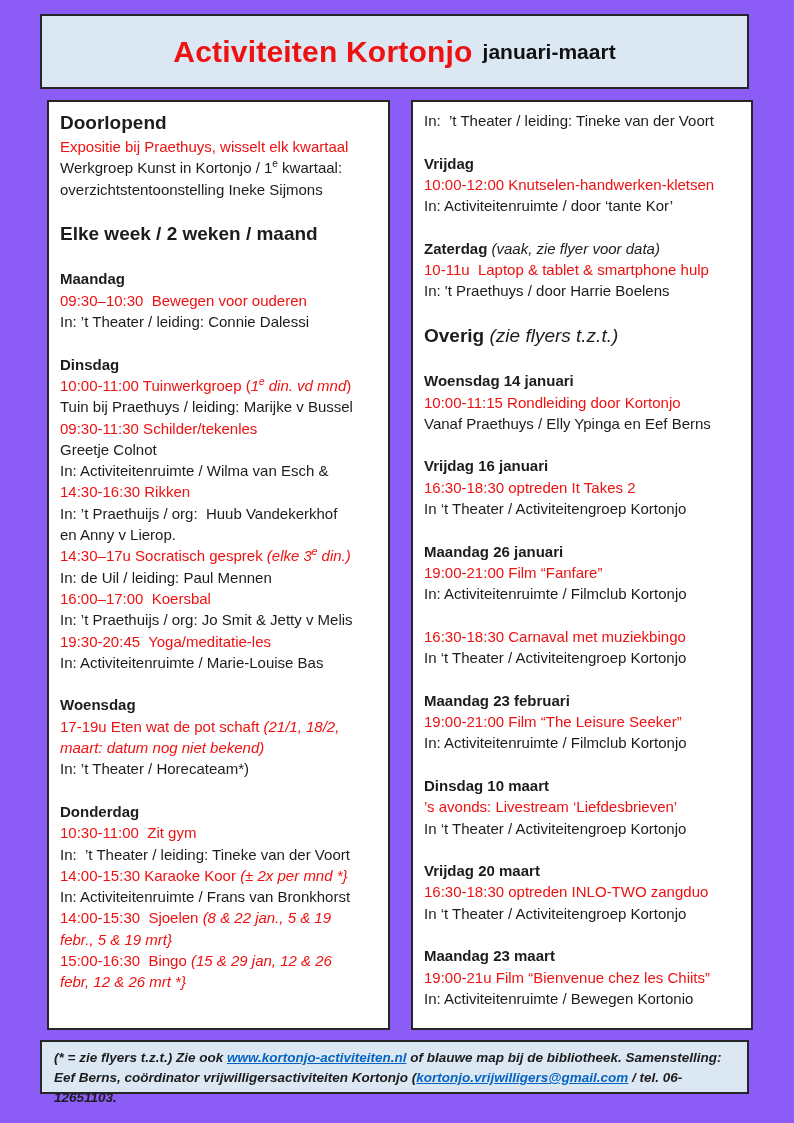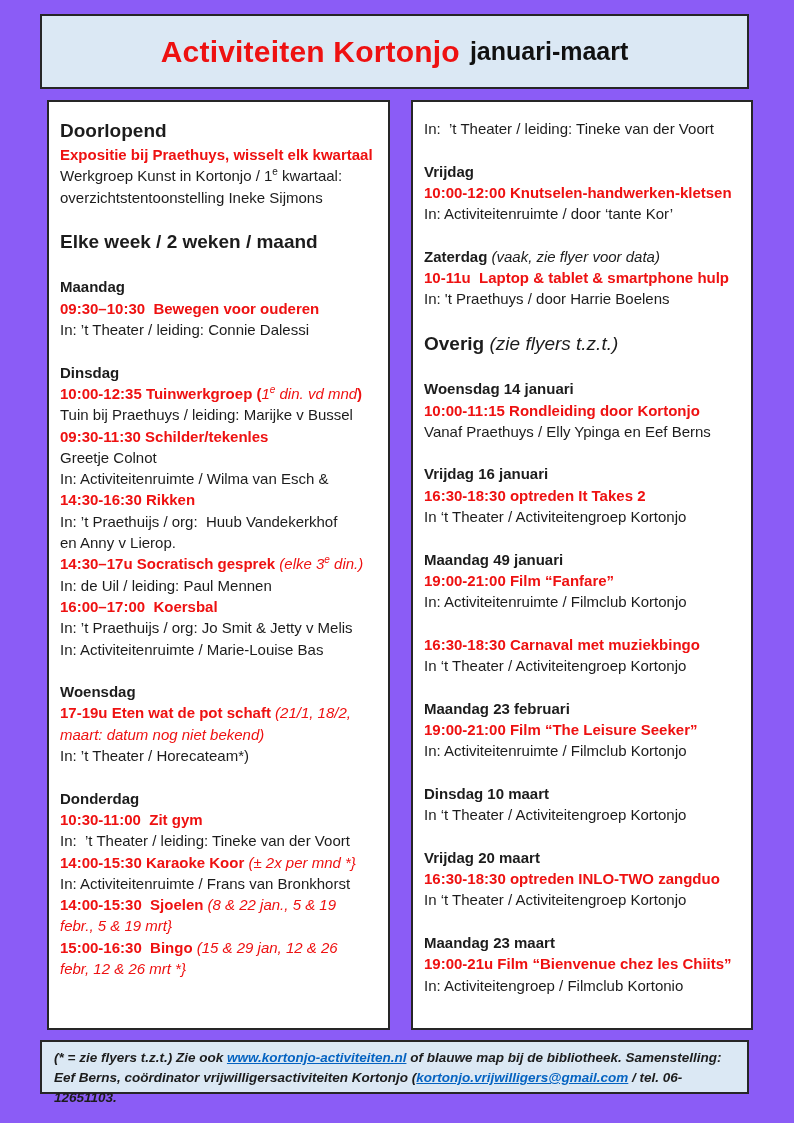--- a/index.html
+++ b/index.html
@@ -6,33 +6,33 @@
     --red:#ee1111; --panel:#dbe8f4; --link:#0563c1; --border:#262626; --text:#1c1c1c;
   }
   html,body{margin:0;padding:0;background:#fff;}
   .page{position:relative;width:794px;height:1123px;background:#8b5cf6;
         font-family:"Liberation Sans",sans-serif;color:var(--text);overflow:hidden;}
 
   .header-box{position:absolute;left:40px;top:14px;width:709px;height:75px;
         background:var(--panel);border:2px solid var(--border);box-sizing:border-box;
         display:flex;align-items:center;justify-content:center;}
   .title-red{color:var(--red);font-weight:bold;font-size:30px;letter-spacing:0.2px;}
-  .title-black{color:#111;font-weight:bold;font-size:25px;margin-left:10px;}
+  .title-black{color:#111;font-weight:bold;font-size:21px;margin-left:10px;}
 
   .col{position:absolute;top:100px;height:930px;border:2px solid var(--border);
-       box-sizing:border-box;background:#fff;padding:16px 4px 0 11px;}
+       box-sizing:border-box;background:#fff;padding:8px 4px 0 11px;}
   .col-left{left:47px;width:343px;}
   .col-right{left:411px;width:342px;}
 
   .line{white-space:pre;font-size:15px;height:21.3px;line-height:21.3px;}
   .hline{font-size:19px;height:26px;line-height:26px;}
 
   .s-n{color:var(--text);}
   .s-b{color:var(--text);font-weight:bold;}
-  .s-r{color:var(--red);font-weight:bold;}
+  .s-r{color:var(--red);font-weight:normal;}
   .s-ri{color:var(--red);font-style:italic;}
   .s-i{color:var(--text);font-style:italic;}
   .s-h{color:var(--text);font-weight:bold;}
   .s-hi{color:var(--text);font-style:italic;text-align:right;}
   sup{font-size:10px;line-height:0;}
   sup.s-sup{color:var(--text);}
   sup.s-risup{color:var(--red);font-style:italic;}
 
   .footer-box{position:absolute;left:40px;top:1040px;width:709px;height:54px;
         background:var(--panel);border:2px solid var(--border);box-sizing:border-box;
@@ -57,32 +57,33 @@
       <div class="line"><span class="s-n">Werkgroep Kunst in Kortonjo / 1</span><sup class="s-sup">e</sup><span class="s-n"> kwartaal:</span></div>
       <div class="line"><span class="s-n">overzichtstentoonstelling Ineke Sijmons</span></div>
       <div class="line">&nbsp;</div>
       <div class="line hline"><span class="s-h">Elke week / 2 weken / maand</span></div>
       <div class="line">&nbsp;</div>
       <div class="line"><span class="s-b">Maandag</span></div>
       <div class="line"><span class="s-r">09:30–10:30  Bewegen voor ouderen</span></div>
       <div class="line"><span class="s-n">In: ’t Theater / leiding: Connie Dalessi</span></div>
       <div class="line">&nbsp;</div>
       <div class="line"><span class="s-b">Dinsdag</span></div>
-      <div class="line"><span class="s-r">10:00-12:35 Tuinwerkgroep (</span><span class="s-ri">1</span><sup class="s-risup">e</sup><span class="s-ri"> din. vd mnd</span><span class="s-r">)</span></div>
+      <div class="line"><span class="s-r">10:00-11:00 Tuinwerkgroep (</span><span class="s-ri">1</span><sup class="s-risup">e</sup><span class="s-ri"> din. vd mnd</span><span class="s-r">)</span></div>
       <div class="line"><span class="s-n">Tuin bij Praethuys / leiding: Marijke v Bussel</span></div>
       <div class="line"><span class="s-r">09:30-11:30 Schilder/tekenles</span></div>
       <div class="line"><span class="s-n">Greetje Colnot</span></div>
       <div class="line"><span class="s-n">In: Activiteitenruimte / Wilma van Esch &amp;</span></div>
       <div class="line"><span class="s-r">14:30-16:30 Rikken</span></div>
       <div class="line"><span class="s-n">In: ’t Praethuijs / org:  Huub Vandekerkhof</span></div>
       <div class="line"><span class="s-n">en Anny v Lierop.</span></div>
       <div class="line"><span class="s-r">14:30–17u Socratisch gesprek </span><span class="s-ri">(elke 3</span><sup class="s-risup">e</sup><span class="s-ri"> din.)</span></div>
       <div class="line"><span class="s-n">In: de Uil / leiding: Paul Mennen</span></div>
       <div class="line"><span class="s-r">16:00–17:00  Koersbal</span></div>
       <div class="line"><span class="s-n">In: ’t Praethuijs / org: Jo Smit &amp; Jetty v Melis</span></div>
+      <div class="line"><span class="s-r">19:30-20:45  Yoga/meditatie-les</span></div>
       <div class="line"><span class="s-n">In: Activiteitenruimte / Marie-Louise Bas</span></div>
       <div class="line">&nbsp;</div>
       <div class="line"><span class="s-b">Woensdag</span></div>
       <div class="line"><span class="s-r">17-19u Eten wat de pot schaft </span><span class="s-ri">(21/1, 18/2,</span></div>
       <div class="line"><span class="s-ri">maart: datum nog niet bekend)</span></div>
       <div class="line"><span class="s-n">In: ’t Theater / Horecateam*)</span></div>
       <div class="line">&nbsp;</div>
       <div class="line"><span class="s-b">Donderdag</span></div>
       <div class="line"><span class="s-r">10:30-11:00  Zit gym</span></div>
       <div class="line"><span class="s-n">In:  ’t Theater / leiding: Tineke van der Voort</span></div>
@@ -108,38 +109,39 @@
       <div class="line hline"><span class="s-h">Overig </span><span class="s-hi">(zie flyers t.z.t.)</span></div>
       <div class="line">&nbsp;</div>
       <div class="line"><span class="s-b">Woensdag 14 januari</span></div>
       <div class="line"><span class="s-r">10:00-11:15 Rondleiding door Kortonjo</span></div>
       <div class="line"><span class="s-n">Vanaf Praethuys / Elly Ypinga en Eef Berns</span></div>
       <div class="line">&nbsp;</div>
       <div class="line"><span class="s-b">Vrijdag 16 januari</span></div>
       <div class="line"><span class="s-r">16:30-18:30 optreden It Takes 2</span></div>
       <div class="line"><span class="s-n">In ‘t Theater / Activiteitengroep Kortonjo</span></div>
       <div class="line">&nbsp;</div>
-      <div class="line"><span class="s-b">Maandag 49 januari</span></div>
+      <div class="line"><span class="s-b">Maandag 26 januari</span></div>
       <div class="line"><span class="s-r">19:00-21:00 Film “Fanfare”</span></div>
       <div class="line"><span class="s-n">In: Activiteitenruimte / Filmclub Kortonjo</span></div>
       <div class="line">&nbsp;</div>
       <div class="line"><span class="s-r">16:30-18:30 Carnaval met muziekbingo</span></div>
       <div class="line"><span class="s-n">In ‘t Theater / Activiteitengroep Kortonjo</span></div>
       <div class="line">&nbsp;</div>
       <div class="line"><span class="s-b">Maandag 23 februari</span></div>
       <div class="line"><span class="s-r">19:00-21:00 Film “The Leisure Seeker”</span></div>
       <div class="line"><span class="s-n">In: Activiteitenruimte / Filmclub Kortonjo</span></div>
       <div class="line">&nbsp;</div>
       <div class="line"><span class="s-b">Dinsdag 10 maart</span></div>
+      <div class="line"><span class="s-r">’s avonds: Livestream ‘Liefdesbrieven’</span></div>
       <div class="line"><span class="s-n">In ‘t Theater / Activiteitengroep Kortonjo</span></div>
       <div class="line">&nbsp;</div>
       <div class="line"><span class="s-b">Vrijdag 20 maart</span></div>
       <div class="line"><span class="s-r">16:30-18:30 optreden INLO-TWO zangduo</span></div>
       <div class="line"><span class="s-n">In ‘t Theater / Activiteitengroep Kortonjo</span></div>
       <div class="line">&nbsp;</div>
       <div class="line"><span class="s-b">Maandag 23 maart</span></div>
       <div class="line"><span class="s-r">19:00-21u Film “Bienvenue chez les Chiits”</span></div>
-      <div class="line"><span class="s-n">In: Activiteitengroep / Filmclub Kortonio</span></div>
+      <div class="line"><span class="s-n">In: Activiteitenruimte / Bewegen Kortonio</span></div>
     </div>
 
   <div class="footer-box" id="footer-note"><span class="s-fi">(* = zie flyers t.z.t.) Zie ook </span><a class="s-link" href="#">www.kortonjo-activiteiten.nl</a><span class="s-fi"> of blauwe map bij de bibliotheek. Samenstelling: Eef Berns, coördinator vrijwilligersactiviteiten Kortonjo (</span><a class="s-link" href="#">kortonjo.vrijwilligers@gmail.com</a><span class="s-fi"> / tel. 06-12651103.</span></div>
 
 </div>
 
 </body></html>

